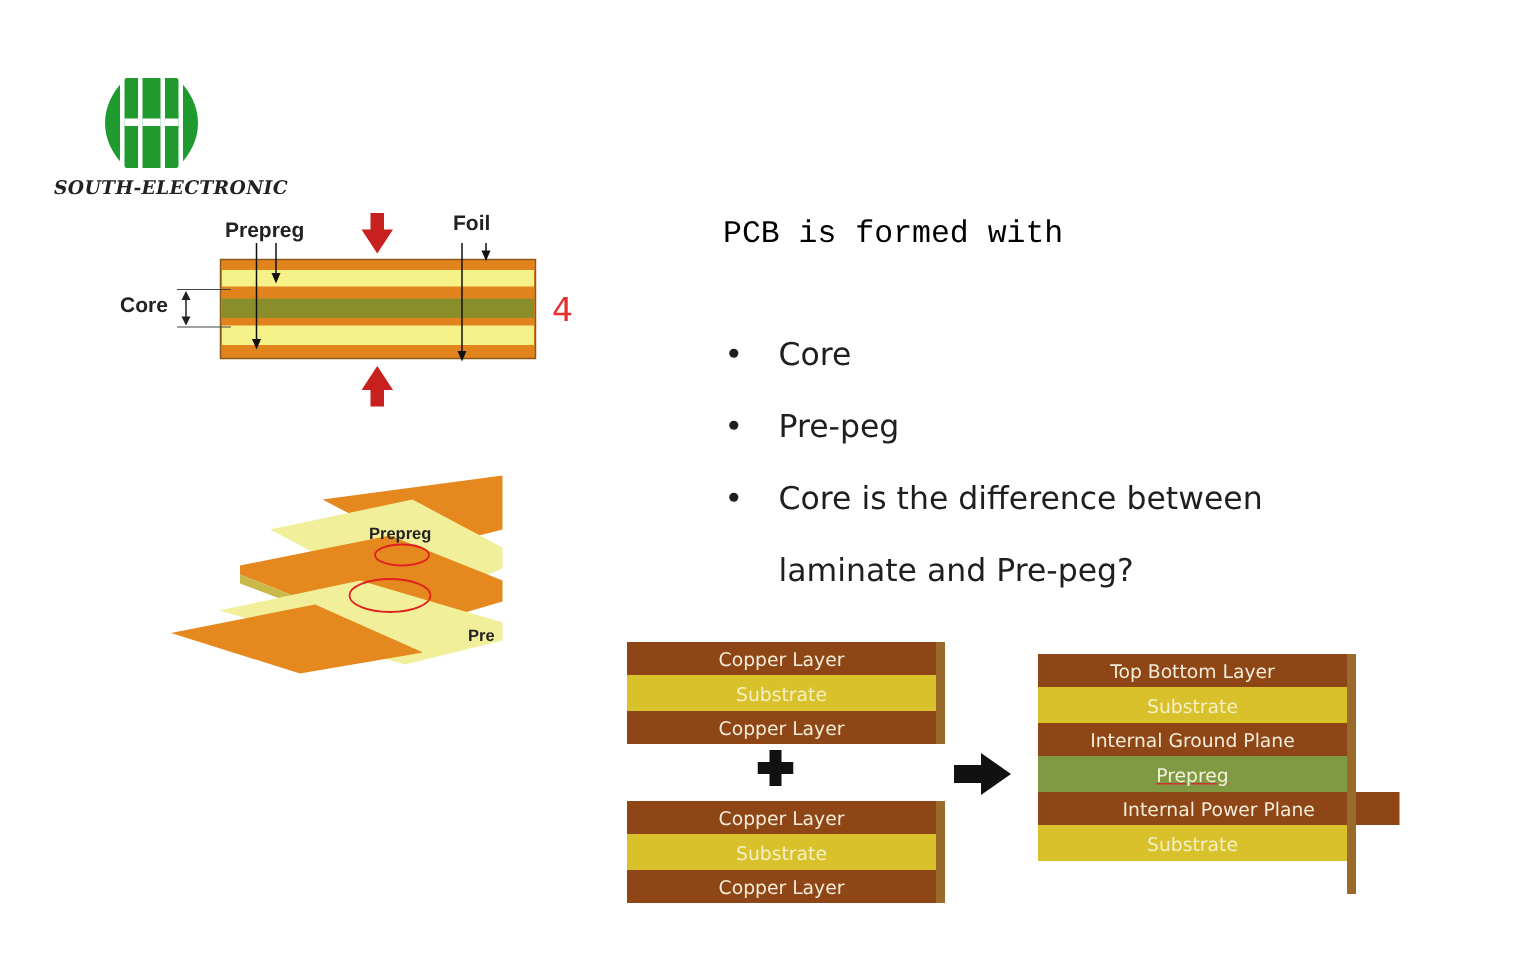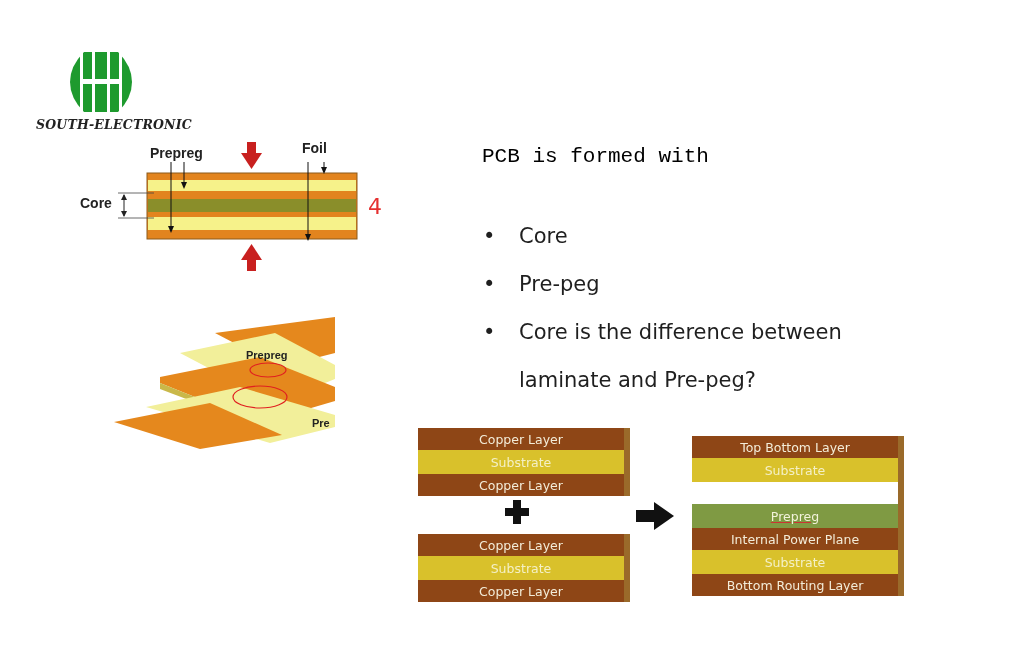--- a/index.html
+++ b/index.html
@@ -140,18 +140,18 @@
 </div>
 
 <svg class="abs arrow" width="38" height="28" viewBox="0 0 38 28">
   <rect x="0" y="8" width="20" height="12" fill="#111"></rect>
   <polygon points="18,0 38,14 18,28" fill="#111"></polygon>
 </svg>
 
 <div class="stack" style="left:692px; top:436px; width:212px; height:162px;">
   <div class="layer copper" style="top:0; width:206px; height:22px;">Top Bottom Layer</div>
   <div class="layer sub" style="top:22px; width:206px; height:24px;">Substrate</div>
+  <div class="layer copper" style="top:46px; width:206px; height:22px;">Internal Ground Plane</div>
   <div class="layer preg" style="top:68px; width:206px; height:24px;">Prepreg</div>
-  <div class="layer copper" style="top:92px; width:206px; height:22px;">Internal Power Plane</div>
+  <div class="layer copper" style="top:92px; width:241px; height:22px;">Internal Power Plane</div>
   <div class="layer sub" style="top:114px; width:206px; height:24px;">Substrate</div>
-  <div class="layer copper" style="top:138px; width:206px; height:22px;">Bottom Routing Layer</div>
   <div class="side" style="left:206px; height:160px; background:#9a6a2a;"></div>
 </div>
 
 </body></html>

